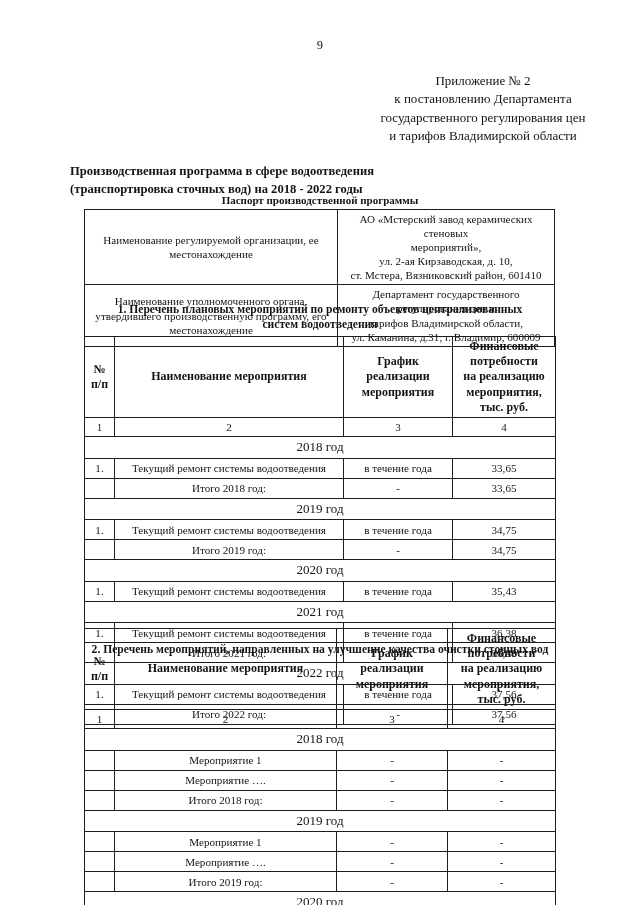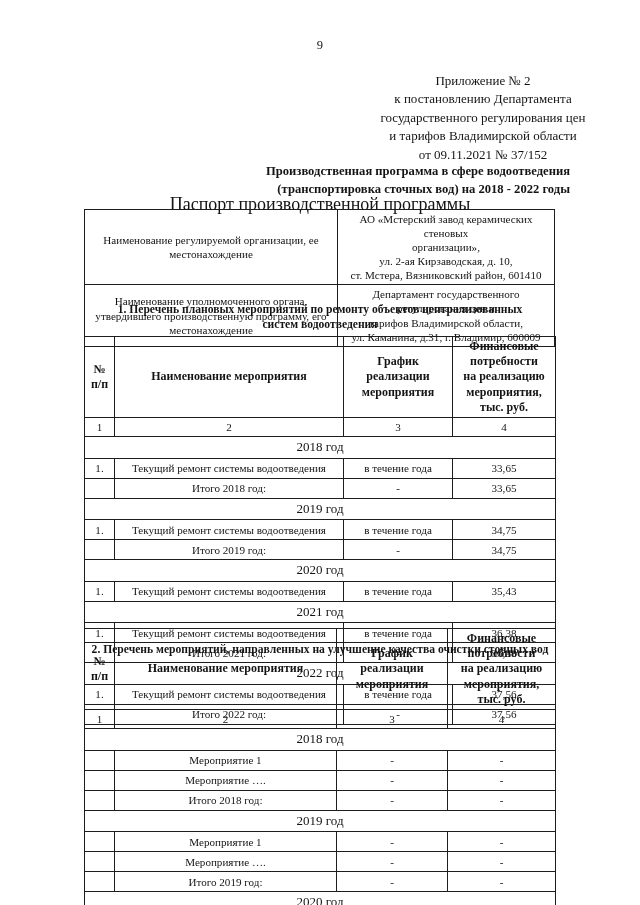--- a/index.html
+++ b/index.html
@@ -38,33 +38,33 @@
     font-size: 13px;
     line-height: 1.42;
   }
   .approval-block div { white-space: nowrap; }
 
   .doc-title {
     position: absolute;
     top: 163px;
     left: 70px;
     width: 500px;
-    text-align: right;
+    text-align: left;
     font-size: 12.6px;
     font-weight: bold;
     line-height: 1.40;
   }
   .passport-title {
     position: absolute;
     top: 194px;
     left: 70px;
     width: 500px;
     text-align: center;
-    font-size: 18px;
-    font-weight: normal;
+    font-size: 11px;
+    font-weight: bold;
   }
 
   table.doc-table {
     border-collapse: collapse;
     table-layout: fixed;
     font-size: 11.1px;
     line-height: 1.27;
   }
   table.doc-table td {
     border: 1px solid #1d1d1d;
@@ -145,36 +145,35 @@
 
 <div class="page">
 
   <div class="page-number">9</div>
 
   <div class="approval-block">
     <div>Приложение № 2</div>
     <div>к постановлению Департамента</div>
     <div>государственного регулирования цен</div>
     <div>и тарифов Владимирской области</div>
-    <div>от 09.11.2021 № 37/152</div>
   </div>
 
   <div class="doc-title">
     <div>Производственная программа в сфере водоотведения</div>
     <div>(транспортировка сточных вод) на 2018 - 2022 годы</div>
   </div>
   <div class="passport-title">Паспорт производственной программы</div>
 
   <table class="doc-table" id="passport-table">
     <tbody>
       <tr>
         <td class="left-col">Наименование регулируемой организации, ее местонахождение</td>
         <td>
           <div>АО «Мстерский завод керамических стеновых</div>
-          <div>организации»,</div>
+          <div>мероприятий»,</div>
           <div>ул. 2-ая Кирзаводская, д. 10,</div>
           <div>ст. Мстера, Вязниковский район, 601410</div>
         </td>
       </tr>
       <tr>
         <td class="left-col">Наименование уполномоченного органа, утвердившего производственную программу, его местонахождение</td>
         <td>
           <div>Департамент государственного регулирования цен и</div>
           <div>тарифов Владимирской области,</div>
           <div>ул. Каманина, д.31, г. Владимир, 600009</div>

